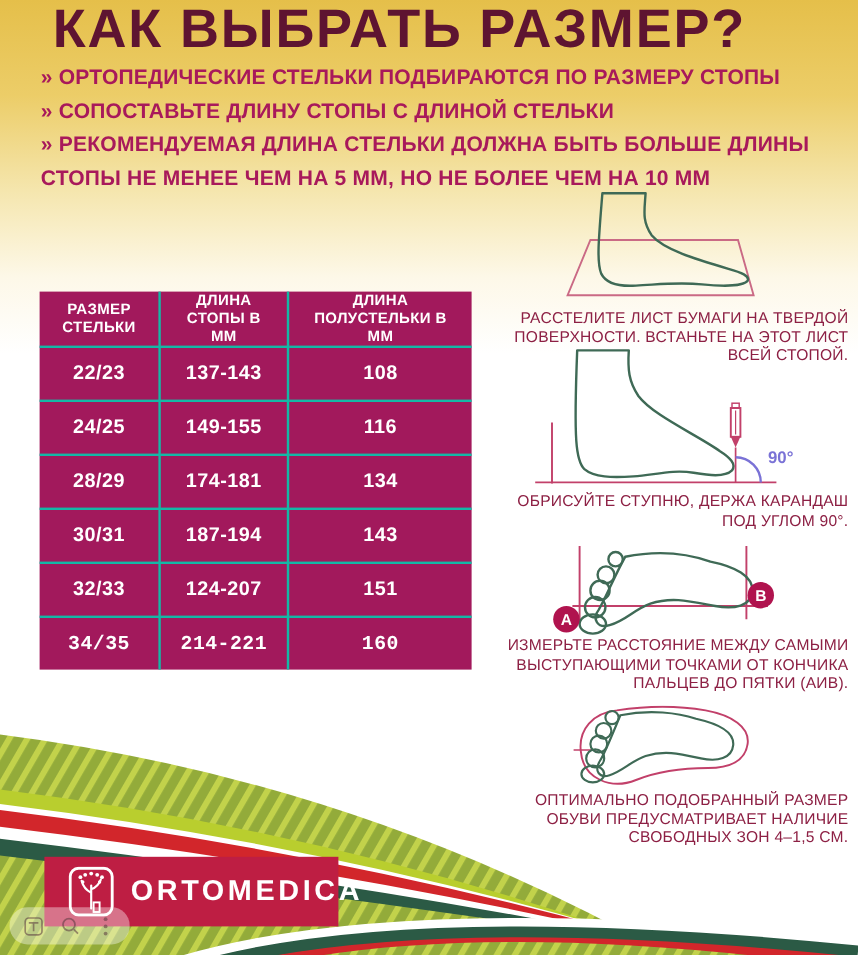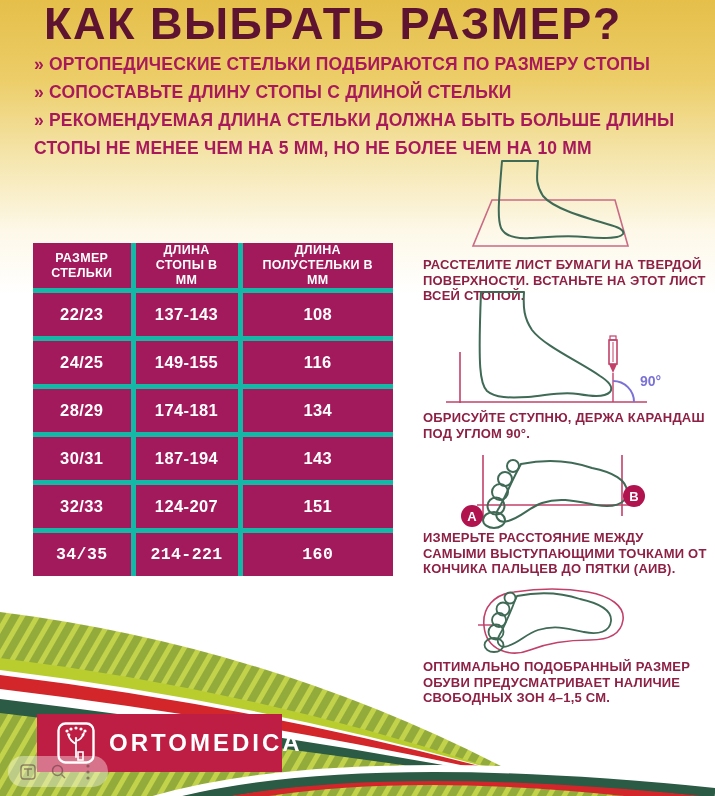--- a/index.html
+++ b/index.html
@@ -21,32 +21,32 @@
   }
   .bullets .b-bold{font-weight:800;}
   
   table.size{
     position:absolute;left:33px;top:243px;width:360px;
     border-collapse:collapse;table-layout:fixed;
     background:#a2195c;color:#fff;text-align:center;
   }
   table.size col.c1{width:100px;} table.size col.c2{width:107px;} table.size col.c3{width:153px;}
   table.size th,table.size td{
-    border:5px solid #14b8a6;padding:12px;vertical-align:middle;
+    border:2px solid #14b8a6;padding:12px;vertical-align:middle;
   }
   table.size th{height:44px;font-size:12.5px;font-weight:700;line-height:15px;letter-spacing:.3px;padding:0 10px;}
   table.size td{height:29px;font-size:16.5px;font-weight:700;letter-spacing:.4px;}
   table.size tr th:first-child,table.size tr td:first-child{border-left:0;}
   table.size tr th:last-child,table.size tr td:last-child{border-right:0;}
   table.size tr:first-child th{border-top:0;}
   table.size tr:last-child td{border-bottom:0;font-family:Liberation Mono, monospace;}
   
   .caption{
     position:absolute;left:423px;width:284px;
-    color:#8d2044;font-size:13px;font-weight:700;line-height:15.5px;letter-spacing:.2px;
+    color:#8d2044;font-size:13px;font-weight:400;line-height:15.5px;letter-spacing:.2px;text-align:right;
   }
   .cap1{top:257px;} .cap2{top:410px;} .cap3{top:530px;} .cap4{top:659px;}
   .illus{position:absolute;}
   .i1{left:455px;top:158px;} .i2{left:440px;top:288px;}
   .i3{left:450px;top:450px;} .i4{left:470px;top:588px;}
   
   .waves{position:absolute;left:0;top:546px;z-index:1;}
   
   .banner{
     position:absolute;left:37px;top:714px;width:245px;height:58px;z-index:2;

